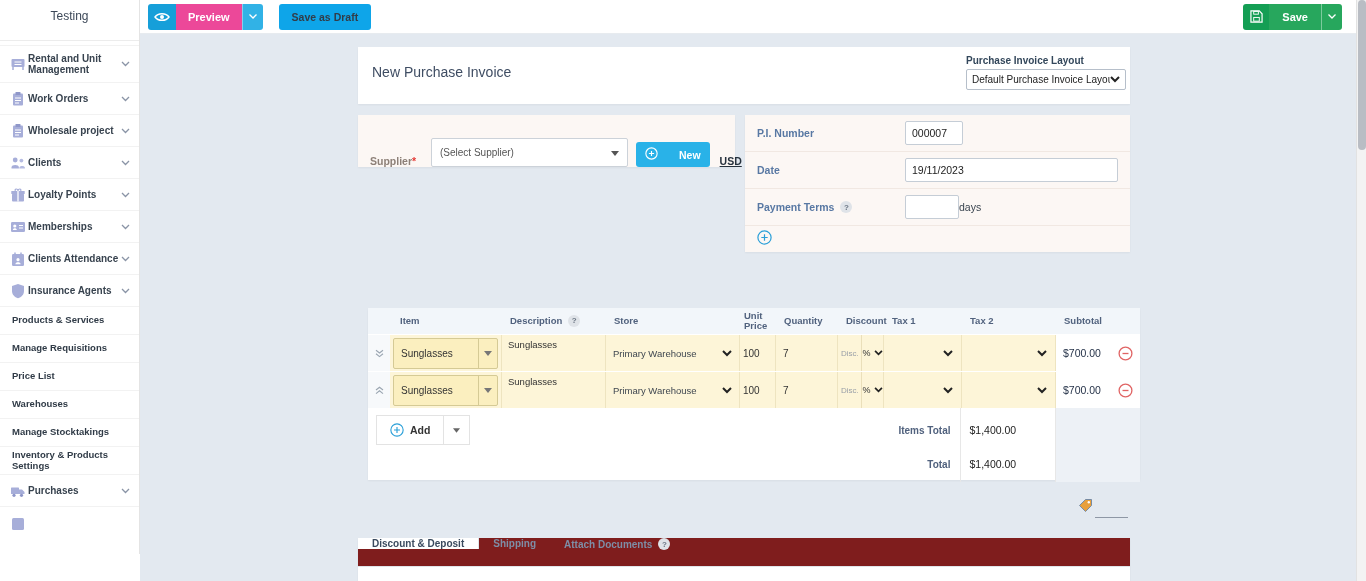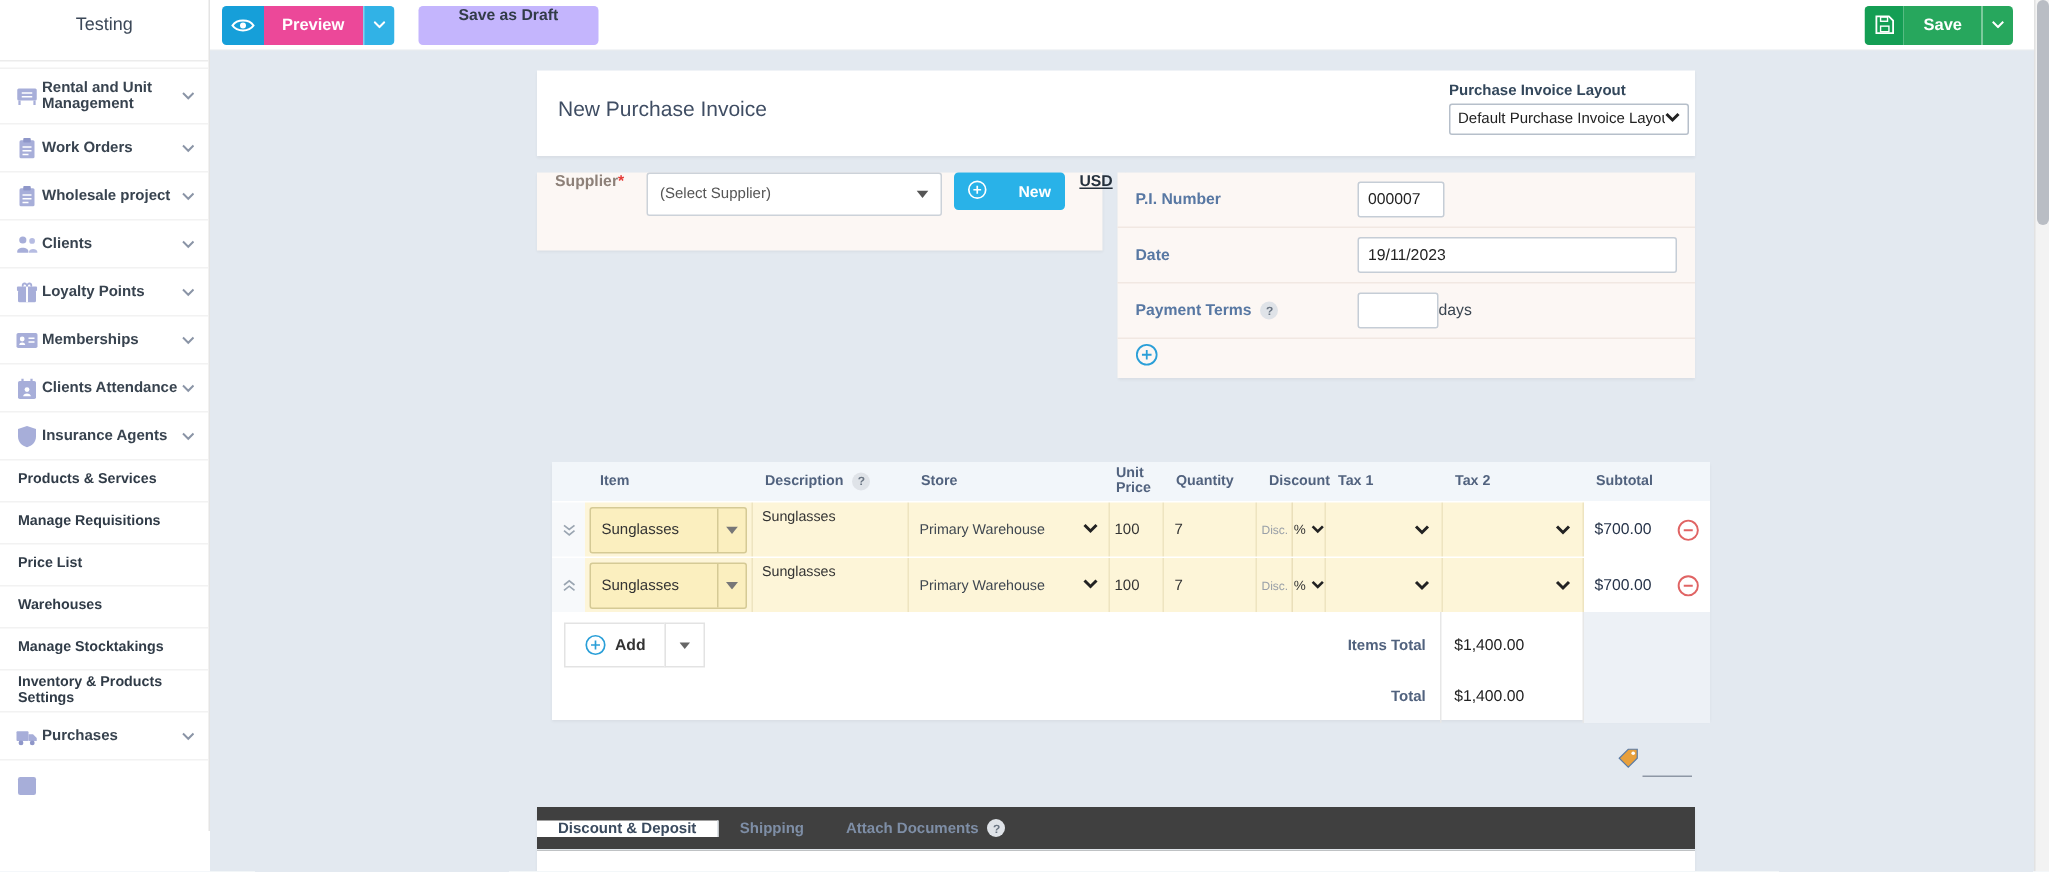--- a/index.html
+++ b/index.html
@@ -18,42 +18,42 @@
   .sb-sub .sb-item{height:28px;padding-left:12px}
   .sb-sub .sb-label{font-size:9.5px;color:#303b47}
 
   
   .topbar{position:absolute;left:140px;top:0;right:10px;height:34px;background:#fff;border-bottom:1px solid #e7ebef;display:flex;align-items:center;padding:0 14px 0 8px;box-sizing:border-box;z-index:5}
   .btngroup{display:flex;height:26px;border-radius:3px;overflow:hidden;cursor:pointer}
   .seg{display:flex;align-items:center;justify-content:center;color:#fff;font-size:11px;font-weight:700}
   .seg-eye{width:28px;background:#169fd9}
   .seg-plabel{background:#ec4899;padding:0 12px}
   .seg-pcaret{width:20px;background:#31b2e6;border-left:1px solid rgba(255,255,255,.4)}
-  .btn-draft{margin-left:16px;height:26px;padding:0 27px;background:#c4b5fd;border-radius:3px;display:flex;font-size:10.5px;font-weight:700;color:#323c48;cursor:pointer}
+  .btn-draft{margin-left:16px;height:26px;padding:0 13px;background:#0ea5e9;border-radius:3px;display:flex;align-items:center;font-size:10.5px;font-weight:700;color:#323c48;cursor:pointer}
   .save-group{margin-left:auto}
   .seg-sicon{width:26px;background:#149e54}
   .seg-slabel{background:#27a75d;padding:0 13px}
   .seg-scaret{width:20px;background:#27a75d;border-left:1px solid rgba(255,255,255,.4)}
 
   
   .main{position:absolute;left:140px;top:34px;right:10px;bottom:0;background:#e3e9f0;overflow:hidden}
   .card{position:absolute;background:#fff;box-shadow:0 1px 2px rgba(0,0,0,.05)}
 
   
   .hdr-card{left:218px;top:13px;width:772px;height:57px}
   .pg-title{position:absolute;left:14px;top:17px;font-size:14px;color:#3f4d63}
   .layout-box{position:absolute;right:4px;top:8px;width:160px}
   .layout-label{font-size:10px;font-weight:700;color:#33475b;margin-bottom:3px}
   .fselect{display:flex;align-items:center;background:#fff;border:1px solid #b6bfca;border-radius:2px;box-sizing:border-box;cursor:pointer}
   .layout-select{height:21px;font-size:10px;color:#222;padding:0 5px}
   .fselect .ftext{flex:1;white-space:nowrap;overflow:hidden}
 
   
   .sup-card{left:218px;top:81px;width:377px;height:52px;background:#fcf7f4}
-  .sup-row{display:flex;align-items:flex-start;height:52px;padding:0 12px;box-sizing:border-box}
+  .sup-row{display:flex;align-items:flex-end;height:52px;padding:0 12px;box-sizing:border-box}
   .sup-label{flex:0 0 61px;font-size:10.5px;font-weight:700;color:#8d8078}
   .req{color:#e53935}
   .sup-select{flex:0 0 197px;height:29px;background:#fff;border:1px solid #ccd2d9;font-size:10px;color:#555;padding:0 8px}
   .btn-new{margin-left:8px;height:25px;padding:0 9px;background:#29b2e8;border-radius:3px;display:flex;align-items:center;gap:21px;color:#fff;font-size:10.5px;font-weight:700;cursor:pointer}
   .usd{margin-left:10px;font-size:10.5px;font-weight:700;color:#26313d;text-decoration:underline;cursor:pointer}
   .q{display:inline-flex;width:12px;height:12px;border-radius:50%;background:#dfe3e8;color:#6b7684;font-size:8px;align-items:center;justify-content:center;margin-left:6px;font-weight:700}
 
   
   .det-card{left:605px;top:81px;width:385px;background:#fcf7f4}
   .d-row{display:flex;align-items:center;height:37px;border-bottom:1px solid #f1e8e2;padding:0 12px;box-sizing:border-box}
@@ -100,21 +100,21 @@
   .f-val{width:94px;border-left:1px solid #e7e7e7;border-right:1px solid #e7e7e7;position:relative;font-size:10.5px;color:#222}
   .f-amount{position:absolute;left:8px}
   .f-right{width:84px;background:#edf1f6}
 
   
   .tag-icon{position:absolute;left:938px;top:464px;cursor:pointer}
   .tag-line{position:absolute;left:955px;top:483px;width:33px;border-top:1px solid #8e97a5;cursor:text}
 
   
   .tabs-card{left:218px;top:504px;width:772px;height:90px}
-  .tabbar{display:flex;height:28px;background:#404040;border-bottom:1px solid #e0e5ea;align-items:center}
+  .tabbar{display:flex;height:28px;background:#7f1d1d;border-bottom:1px solid #e0e5ea;align-items:flex-start}
   .tab{display:flex;align-items:center;padding:0 14px;font-size:10px;font-weight:700;color:#7e8ea6;cursor:pointer}
   .tab.active{background:#fff;color:#3a4a5e;border-right:1px solid #e0e5ea}
 
   
   .scrollbar{position:absolute;right:0;top:0;width:10px;height:581px;background:#f3f3f3;border-left:1px solid #e2e2e2;box-sizing:border-box;z-index:9}
   .thumb{position:absolute;left:1px;top:0;width:8px;height:150px;background:#b9bdc4;border-radius:4px;cursor:grab}
 </style>
 </head>
 <body>
 

